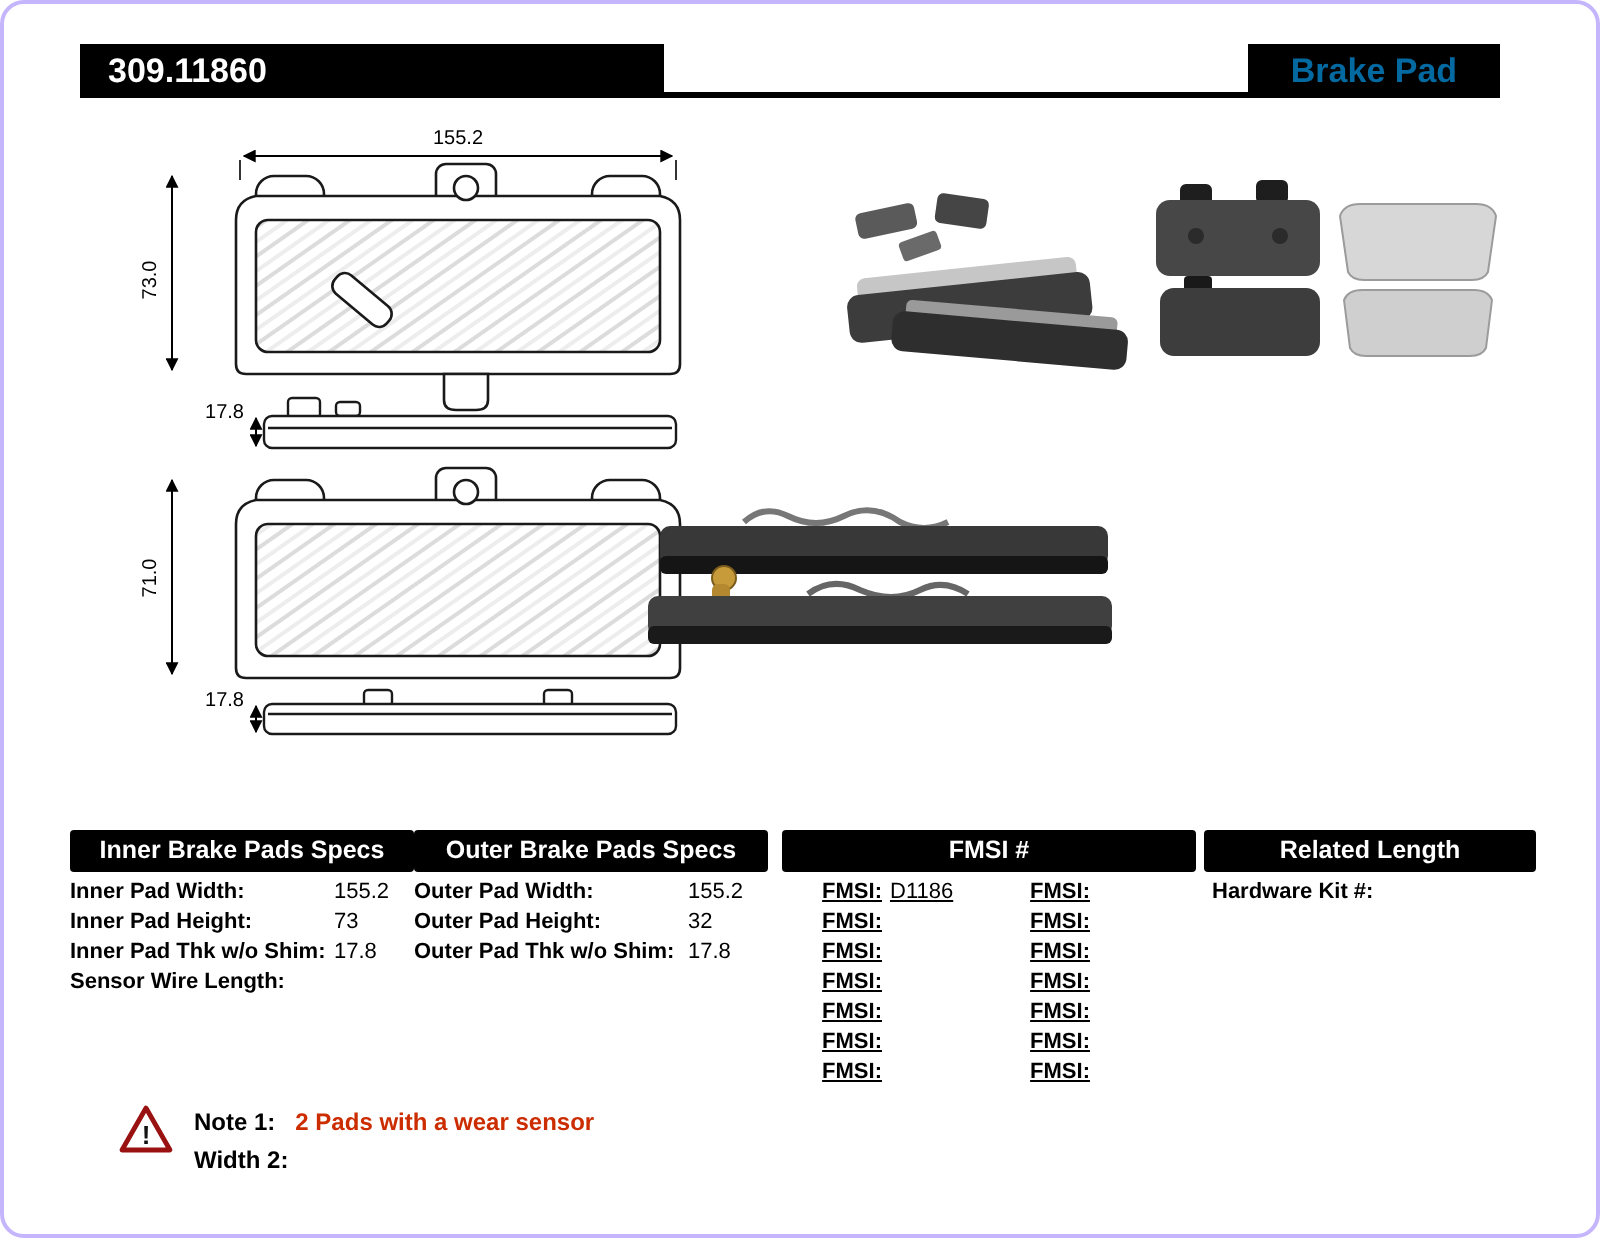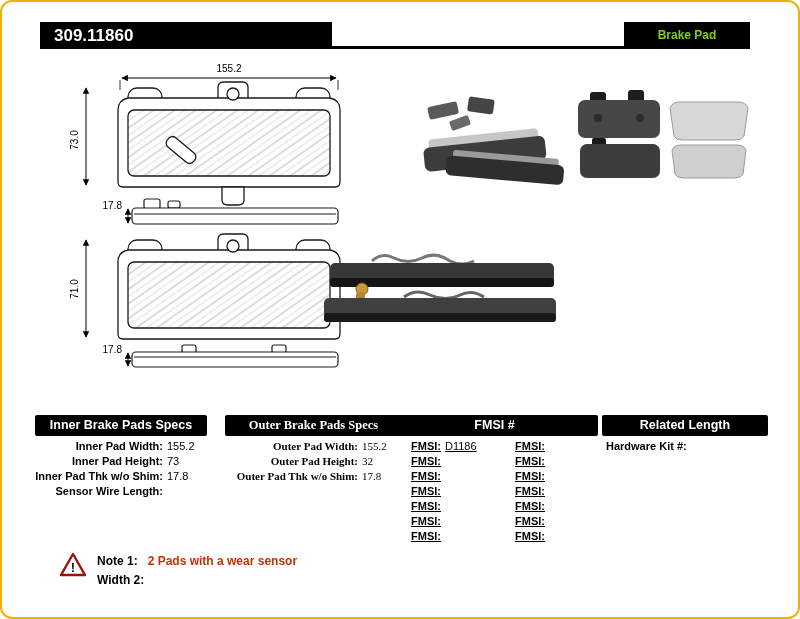--- a/index.html
+++ b/index.html
@@ -1,41 +1,41 @@
 <!DOCTYPE html>
 <html><head>
 <meta charset="utf-8">
 <style>
   html,body { margin:0; padding:0; background:#fff; }
   body { font-family:"Liberation Sans", sans-serif; color:#000; }
   .page { position:relative; width:800px; height:619px; background:#fff;
-          border:2px solid #eab308; border-radius:12px; box-sizing:border-box; overflow:hidden; }
+          border:2px solid #c4b5fd; border-radius:12px; box-sizing:border-box; overflow:hidden; }
 
   
   .hdr-left  { position:absolute; left:38px; top:20px; width:292px; height:27px; background:#000;
                color:#fff; font-weight:bold; font-size:17px; line-height:27px; padding-left:14px; box-sizing:border-box; }
   .hdr-line  { position:absolute; left:330px; top:44px; width:292px; height:3px; background:#000; }
   .hdr-right { position:absolute; left:622px; top:20px; width:126px; height:27px; background:#000;
-               color:#84cc16; font-weight:bold; font-size:12px; line-height:27px; text-align:center; }
+               color:#0369a1; font-weight:bold; font-size:17px; line-height:27px; text-align:center; }
 
   
   .diagram { position:absolute; left:30px; top:58px; width:740px; height:350px; }
   .dimtxt { font-size:10px; fill:#000; font-family:"Liberation Sans", sans-serif; }
 
   
   .col { position:absolute; top:413px; }
   .col-inner   { left:33px;  width:172px; }
-  .col-outer   { left:223px; width:177px;font-family:Liberation Serif, serif; }
+  .col-outer   { left:205px; width:177px; }
   .col-fmsi    { left:389px; width:207px;text-decoration:underline; }
   .col-related { left:600px; width:166px; }
   .colhdr { background:#000; color:#fff; font-weight:bold; font-size:12.5px;
             text-align:center; height:21px; line-height:21px; border-radius:2px; }
   .rows { margin-top:3px; }
   .spec-row { display:flex; font-size:11px; line-height:15px; white-space:nowrap; }
-  .spec-row .lbl { flex:1; text-align:right; font-weight:bold; }
+  .spec-row .lbl { flex:1; text-align:left; font-weight:bold; }
   .spec-row .val { width:40px; padding-left:4px; }
   .fmsi-row { display:flex; font-size:11px; line-height:15px; white-space:nowrap; }
   .fmsi-row .fl  { width:50px; text-align:right; font-weight:bold; }
   .fmsi-row .fv  { width:52px; padding-left:4px; }
   .fmsi-row .fr  { width:48px; text-align:right; font-weight:bold; }
   .fmsi-row .frv { flex:1; padding-left:4px; }
   .rel-row { display:flex; font-size:11px; line-height:15px; white-space:nowrap;align-items:flex-end; }
   .rel-row .lbl-left { font-weight:bold; padding-left:4px; }
   .rel-row .val { padding-left:4px; }
 

